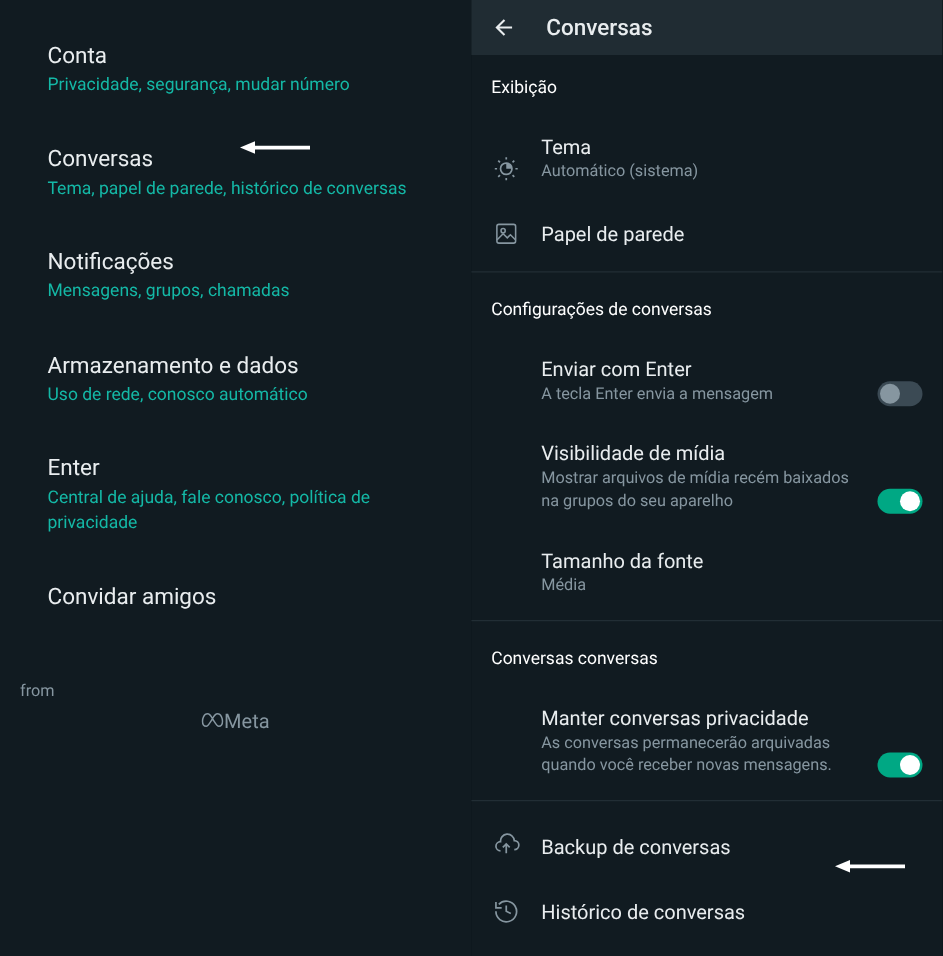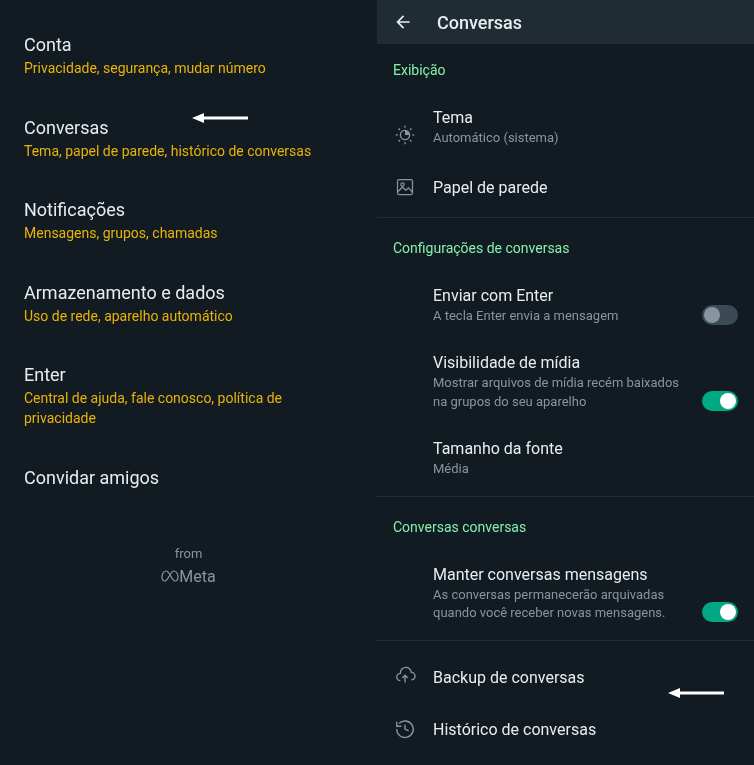--- a/index.html
+++ b/index.html
@@ -12,48 +12,48 @@
       background: #0b141a;
       color: #e9edef;
       width: 754px;
       height: 765px;
       display: flex;
       overflow: hidden;
     }
     .left-panel {
       width: 377px;
       background: #111b21;
-      padding: 20px 2px;
+      padding: 20px 16px;
       position: relative;
     }
     .right-panel {
       width: 377px;
       background: #111b21;
       display: flex;
       flex-direction: column;
     }
     .settings-item {
       padding: 14px 22px;
       cursor: pointer;
     }
     .settings-title {
       font-size: 18px;
       color: #e9edef;
       margin-bottom: 4px;
     }
     .settings-subtitle {
       font-size: 14px;
-      color: #eab308;
+      color: #14b8a6;
       line-height: 1.4;
     }
     .spacer {
       height: 10px;
     }
     .from-meta {
-      text-align: center;
+      text-align: left;
       margin-top: 40px;
       color: #8696a0;
       font-size: 13px;
     }
     .meta-logo {
       margin-top: 6px;
       font-size: 16px;
       color: #8696a0;
       display: flex;
       align-items: center;
@@ -76,21 +76,21 @@
     .header-title {
       font-size: 18px;
       color: #e9edef;
       font-weight: 500;
     }
     .section {
       padding: 18px 16px 12px 16px;
     }
     .section-header {
       font-size: 14px;
-      color: #86efac;
+      color: #ffffff;
       margin-bottom: 4px;
     }
     .setting-row {
       display: flex;
       align-items: flex-end;
       padding: 14px 16px;
       cursor: pointer;
       position: relative;
     }
     .setting-row.indent {
@@ -193,21 +193,21 @@
     <div class="settings-subtitle">Tema, papel de parede, histórico de conversas</div>
   </div>
   <div class="spacer"></div>
   <div class="settings-item">
     <div class="settings-title">Notificações</div>
     <div class="settings-subtitle">Mensagens, grupos, chamadas</div>
   </div>
   <div class="spacer"></div>
   <div class="settings-item">
     <div class="settings-title">Armazenamento e dados</div>
-    <div class="settings-subtitle">Uso de rede, aparelho automático</div>
+    <div class="settings-subtitle">Uso de rede, conosco automático</div>
   </div>
   <div class="spacer"></div>
   <div class="settings-item">
     <div class="settings-title">Enter</div>
     <div class="settings-subtitle">Central de ajuda, fale conosco, política de privacidade</div>
   </div>
   <div class="spacer"></div>
   <div class="settings-item">
     <div class="settings-title">Convidar amigos</div>
   </div>
@@ -302,21 +302,21 @@
     </div>
   </div>
 
   <div class="divider"></div>
 
   <div class="section">
     <div class="section-header">Conversas conversas</div>
   </div>
   <div class="setting-row indent">
     <div class="setting-content">
-      <div class="setting-label">Manter conversas mensagens</div>
+      <div class="setting-label">Manter conversas privacidade</div>
       <div class="setting-desc">As conversas permanecerão arquivadas quando você receber novas mensagens.</div>
     </div>
     <div class="toggle on"></div>
   </div>
 
   <div class="divider"></div>
 
   <div class="setting-row" style="padding-top:20px">
     <div class="setting-icon">
       <svg width="22" height="22" viewBox="0 0 24 24">

